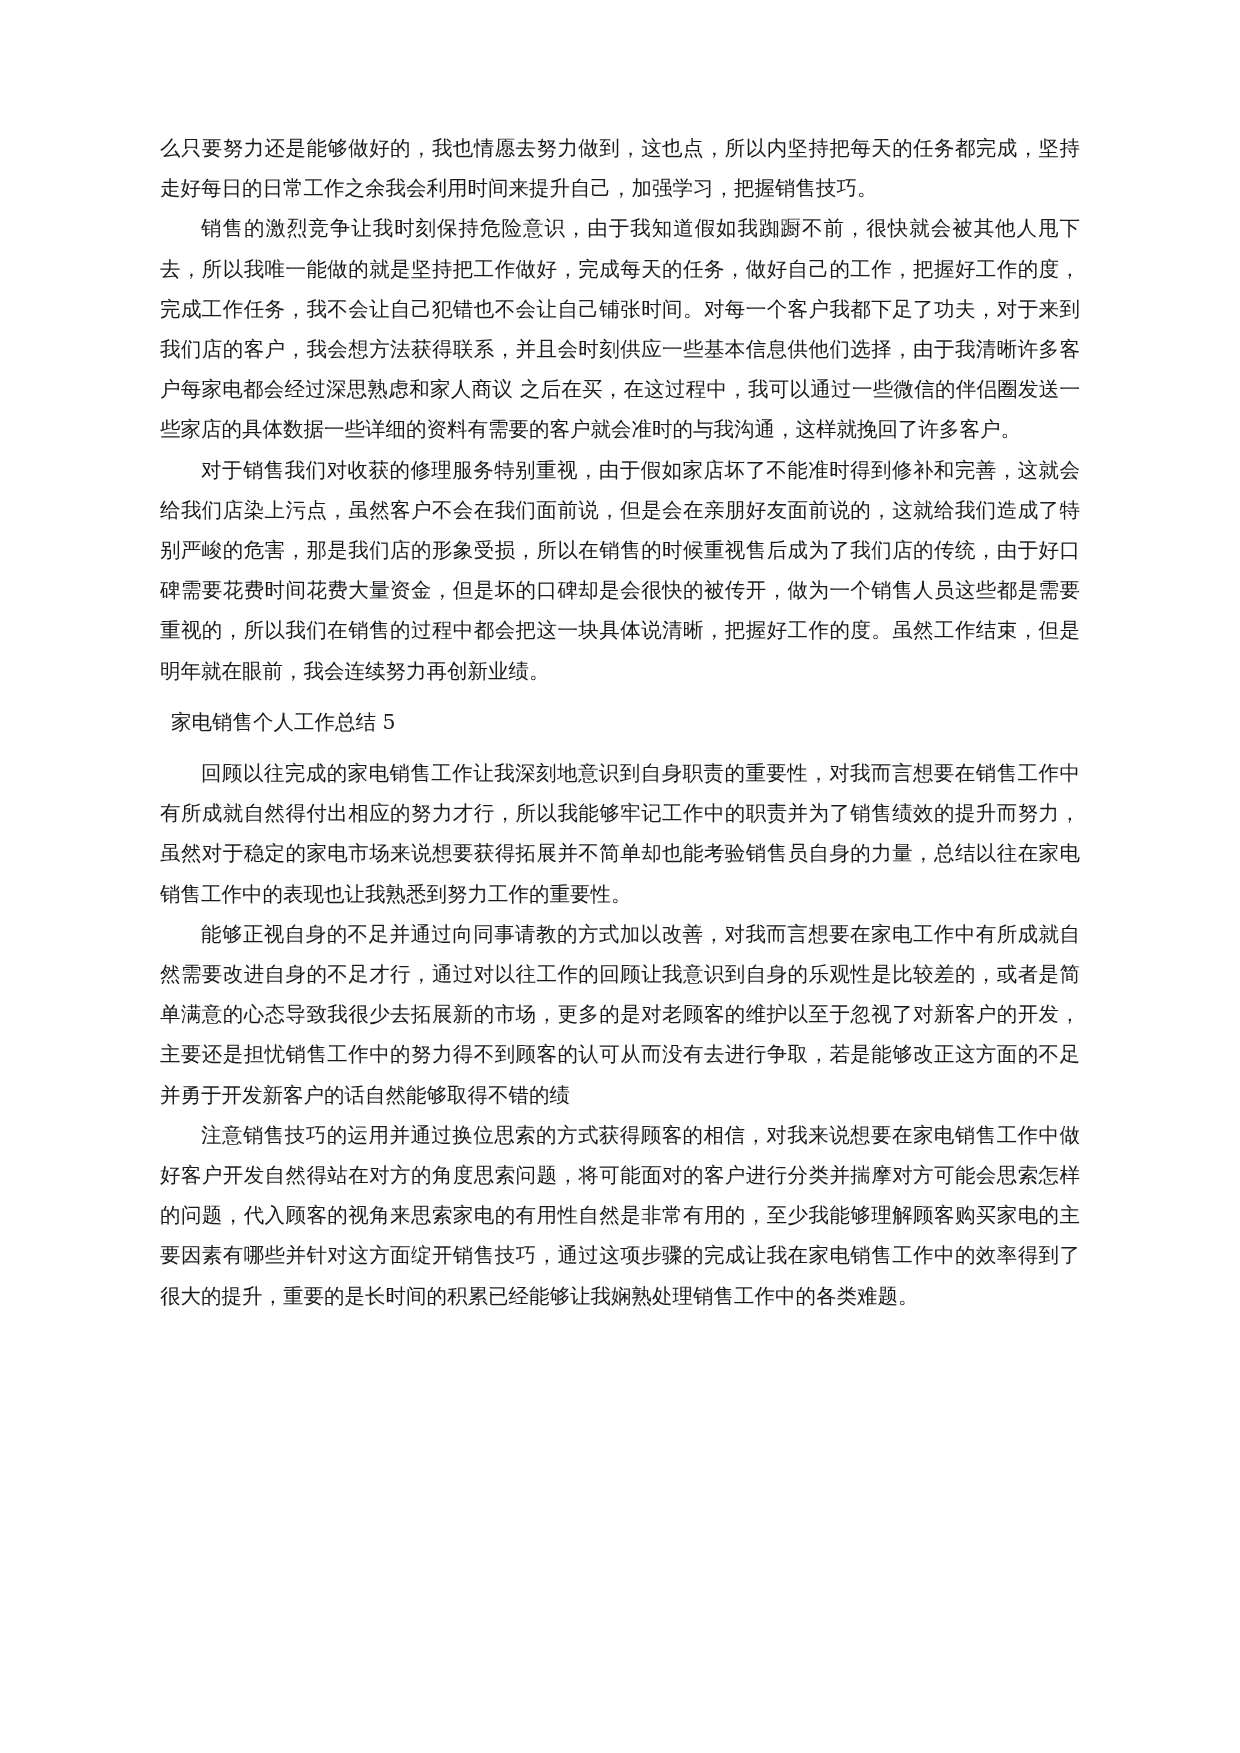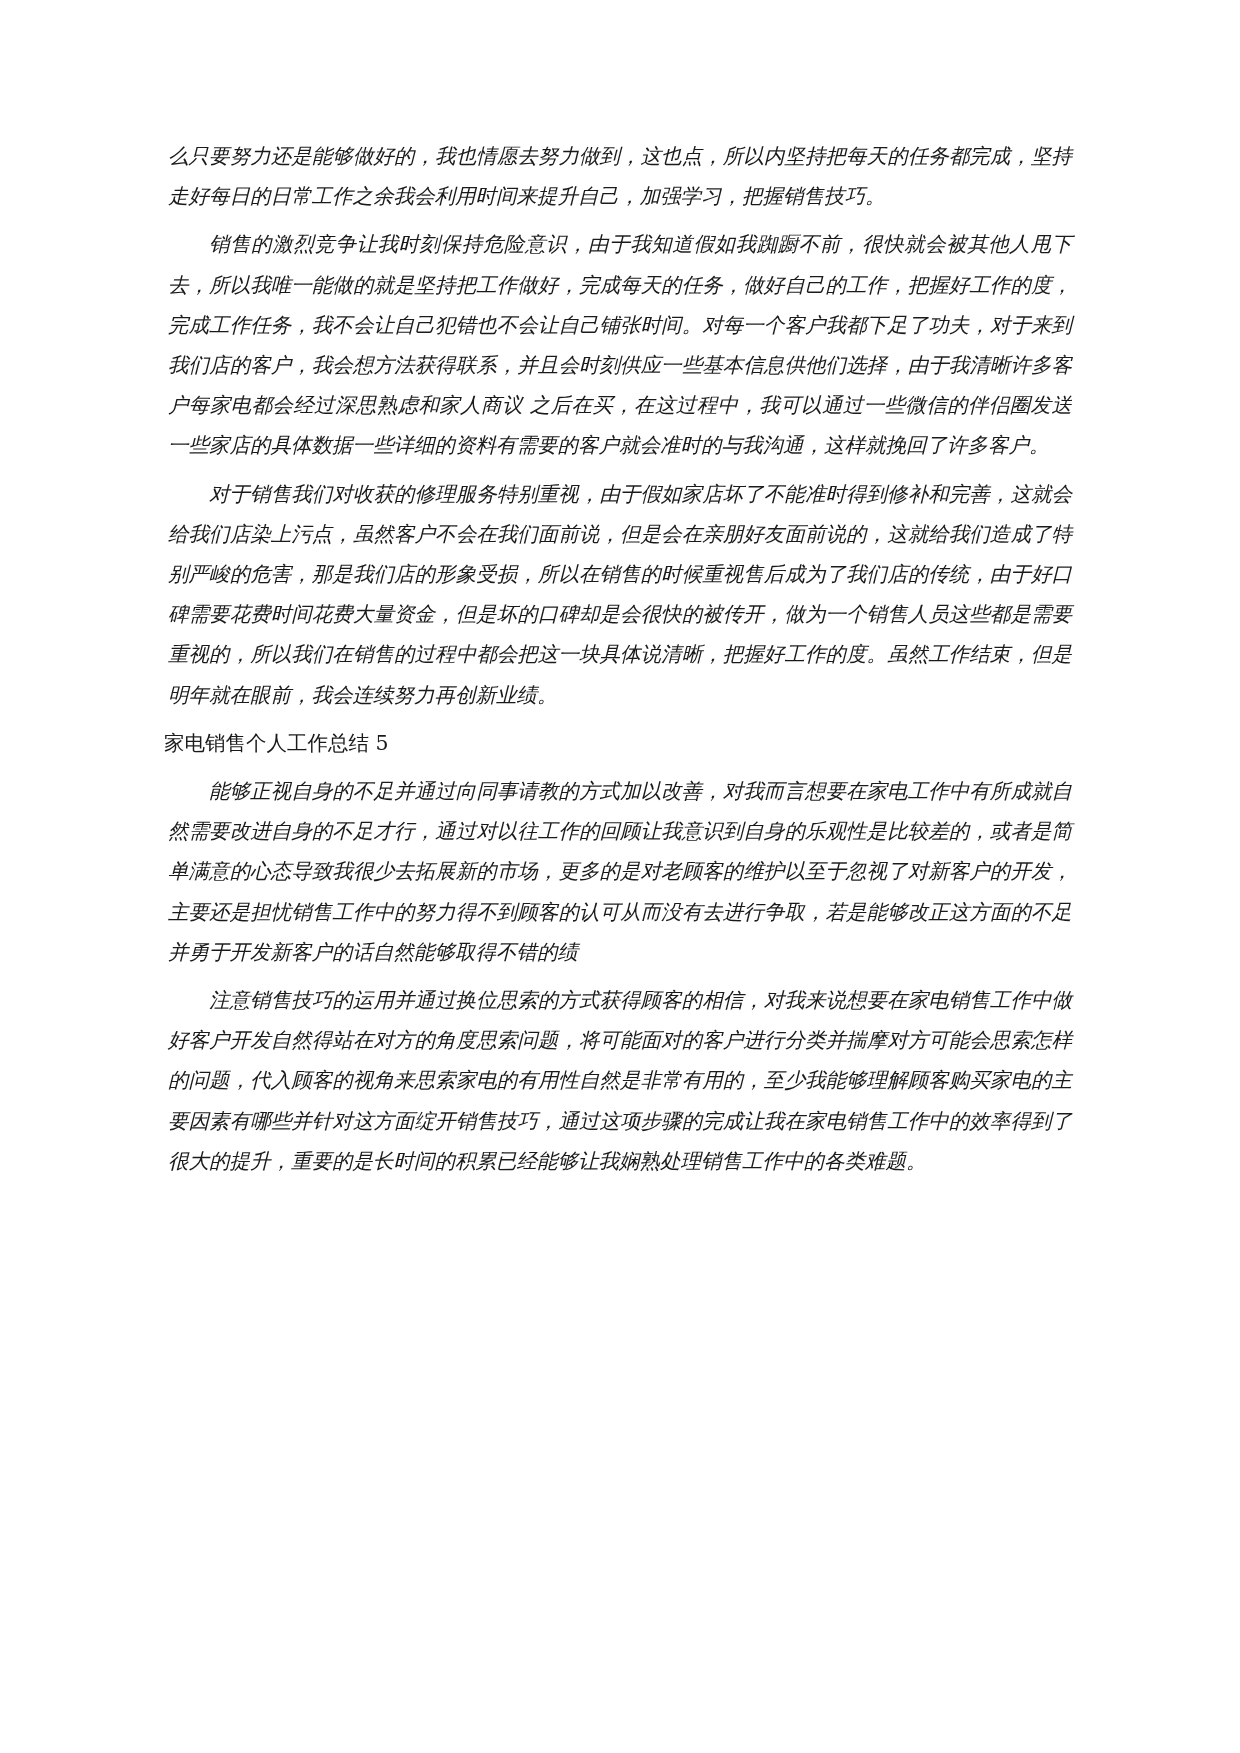--- a/index.html
+++ b/index.html
@@ -17,48 +17,48 @@
     font-family: "DejaVu Serif", "Liberation Serif", serif;
     color: #1a1a1a;
   }
   .doc-body {
     font-size: 20.5px;
     line-height: 40.2px;
     text-align: justify;
     text-justify: inter-ideograph;
   }
   p {
-    margin: 8px;
+    margin: 0;
     padding: 0;
-    font-style: italic;
   }
   p.indent {
     text-indent: 2em;
   }
   p.noindent {
     text-indent: 0;
   }
   h2.section-heading {
-    margin: 4px;
+    margin: 11px;
     padding: 0;
     font-size: 20.5px;
     line-height: 40.2px;
     font-weight: normal;
     text-indent: 0;
   }
 </style>
 </head>
 <body>
 
 <div class="page">
   <div class="doc-body">
 
     <p class="noindent">么只要努力还是能够做好的，我也情愿去努力做到，这也点，所以内坚持把每天的任务都完成，坚持走好每日的日常工作之余我会利用时间来提升自己，加强学习，把握销售技巧。</p>
     <p class="indent">销售的激烈竞争让我时刻保持危险意识，由于我知道假如我踟蹰不前，很快就会被其他人甩下去，所以我唯一能做的就是坚持把工作做好，完成每天的任务，做好自己的工作，把握好工作的度，完成工作任务，我不会让自己犯错也不会让自己铺张时间。对每一个客户我都下足了功夫，对于来到我们店的客户，我会想方法获得联系，并且会时刻供应一些基本信息供他们选择，由于我清晰许多客户每家电都会经过深思熟虑和家人商议 之后在买，在这过程中，我可以通过一些微信的伴侣圈发送一些家店的具体数据一些详细的资料有需要的客户就会准时的与我沟通，这样就挽回了许多客户。</p>
     <p class="indent">对于销售我们对收获的修理服务特别重视，由于假如家店坏了不能准时得到修补和完善，这就会给我们店染上污点，虽然客户不会在我们面前说，但是会在亲朋好友面前说的，这就给我们造成了特别严峻的危害，那是我们店的形象受损，所以在销售的时候重视售后成为了我们店的传统，由于好口碑需要花费时间花费大量资金，但是坏的口碑却是会很快的被传开，做为一个销售人员这些都是需要重视的，所以我们在销售的过程中都会把这一块具体说清晰，把握好工作的度。虽然工作结束，但是明年就在眼前，我会连续努力再创新业绩。</p>
 
     <h2 class="section-heading">家电销售个人工作总结 5</h2>
 
+    <p class="indent">回顾以往完成的家电销售工作让我深刻地意识到自身职责的重要性，对我而言想要在销售工作中有所成就自然得付出相应的努力才行，所以我能够牢记工作中的职责并为了销售绩效的提升而努力，虽然对于稳定的家电市场来说想要获得拓展并不简单却也能考验销售员自身的力量，总结以往在家电销售工作中的表现也让我熟悉到努力工作的重要性。</p>
     <p class="indent">能够正视自身的不足并通过向同事请教的方式加以改善，对我而言想要在家电工作中有所成就自然需要改进自身的不足才行，通过对以往工作的回顾让我意识到自身的乐观性是比较差的，或者是简单满意的心态导致我很少去拓展新的市场，更多的是对老顾客的维护以至于忽视了对新客户的开发，主要还是担忧销售工作中的努力得不到顾客的认可从而没有去进行争取，若是能够改正这方面的不足并勇于开发新客户的话自然能够取得不错的绩</p>
     <p class="indent">注意销售技巧的运用并通过换位思索的方式获得顾客的相信，对我来说想要在家电销售工作中做好客户开发自然得站在对方的角度思索问题，将可能面对的客户进行分类并揣摩对方可能会思索怎样的问题，代入顾客的视角来思索家电的有用性自然是非常有用的，至少我能够理解顾客购买家电的主要因素有哪些并针对这方面绽开销售技巧，通过这项步骤的完成让我在家电销售工作中的效率得到了很大的提升，重要的是长时间的积累已经能够让我娴熟处理销售工作中的各类难题。</p>
 
   </div>
 </div>
 
 </body></html>

